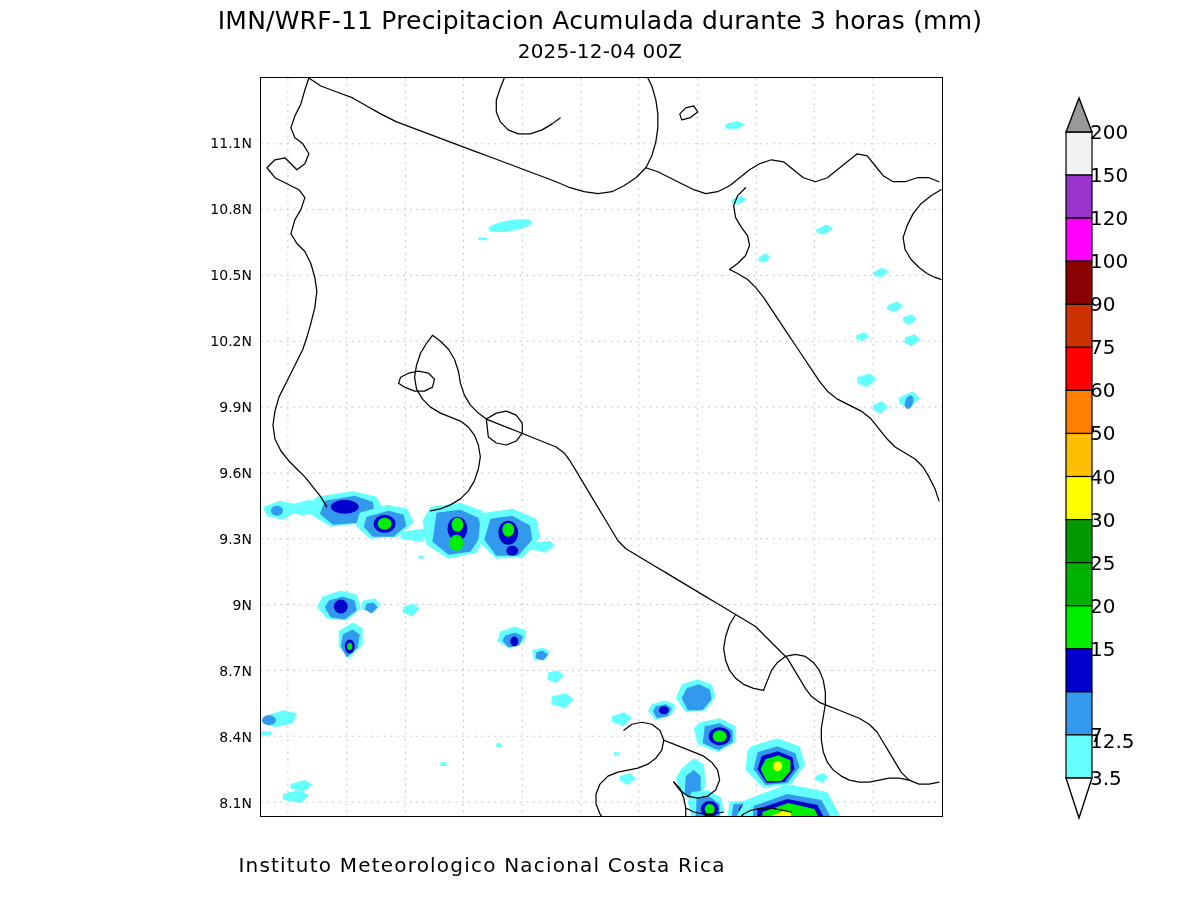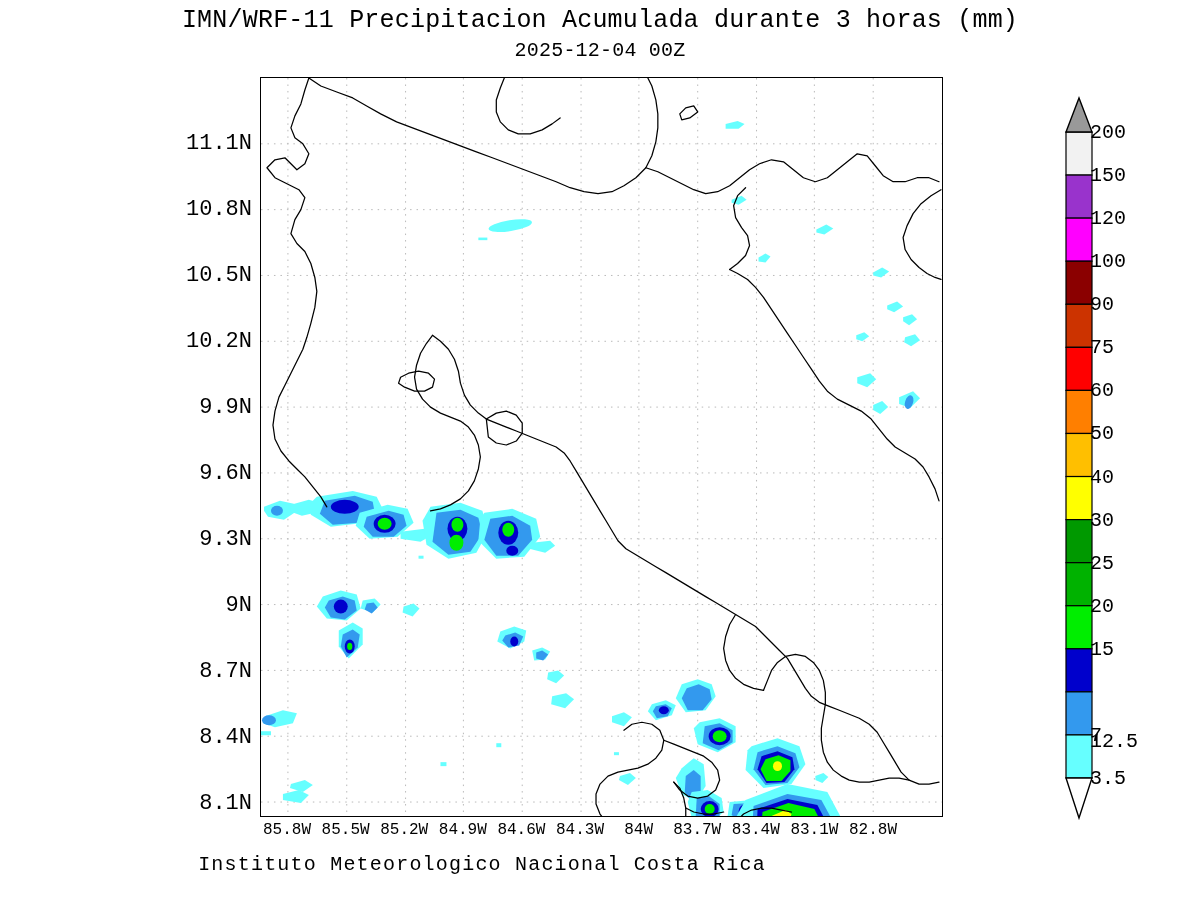--- a/index.html
+++ b/index.html
@@ -1,38 +1,38 @@
 <!DOCTYPE html>
 <html><head>
 <meta charset="utf-8">
 <style>
   html,body{margin:0;padding:0;}
   body{
     width:1200px;height:900px;background:#ffffff;
     font-family:"DejaVu Sans", sans-serif;
     overflow:hidden;position:relative;
   }
-  #root{position:absolute;left:0;top:0;width:1200px;height:900px;font-family:Liberation Mono, monospace;}
+  #root{position:absolute;left:0;top:0;width:1200px;height:900px;}
 
   .title-block{
     position:absolute;left:0;top:6px;width:1200px;text-align:center;
     color:#000;
   }
   .title-line1{font-size:25px;letter-spacing:.2px;line-height:30px;white-space:nowrap;}
   .title-line2{font-size:20px;letter-spacing:.2px;line-height:30px;white-space:nowrap;text-align:center;}
 
   .plot-frame{
     position:absolute;left:260px;top:77px;width:683px;height:740px;
     border:1.6px solid #000;box-sizing:border-box;background:#fff;
     overflow:hidden;
   }
   .plot-svg{position:absolute;left:0;top:0;width:100%;height:100%;}
 
   .ytick-label{
-    position:absolute;right:0;text-align:right;font-size:22px;color:#000;
+    position:absolute;right:0;text-align:right;font-size:14px;color:#000;
     white-space:nowrap;transform:translateY(-50%);
   }
   .ylabels{position:absolute;left:140px;top:77px;width:112px;height:740px;}
 
   .xlabels{position:absolute;left:260px;top:821px;width:683px;height:30px;}
   .xtick-label{
     position:absolute;top:0;font-size:16px;color:#000;white-space:nowrap;
     transform:translateX(-50%);
   }
 
@@ -251,33 +251,20 @@
         <path d="M504 614 L508 604 L512 594 L518 586 L526 580 L536 578 L546 580 L554 586 L560 594 L564 604 L566 616 L566 628 L564 640 L562 652 L562 664 L564 676 L568 686 L574 694 L582 700 L590 704 L600 706 L610 706 L620 704 L630 702 L640 702 L650 704"></path>
         <path d="M364 654 L372 648 L382 646 L392 648 L400 654 L404 664 L402 674 L396 682 L388 688 L378 692 L368 694 L358 696 L348 700 L340 708 L336 718 L336 728 L340 738 L346 746 L352 754 L356 764 L358 774 L358 784 L356 794 L354 804"></path>
         <path d="M404 664 L414 668 L424 672 L434 676 L444 680 L452 686 L458 694 L460 704 L456 714 L448 720 L438 722 L428 720 L420 714 L414 706"></path>
         <path d="M414 706 L420 712 L424 722 L426 732 L426 742 L424 752 L422 762 L422 772 L424 782 L428 792 L434 800 L442 806 L452 810 L462 812"></path>
         <path d="M462 812 L464 802 L466 792 L468 782 L470 772 L472 762 L474 752 L478 744 L484 738 L492 734 L502 732 L512 732 L522 734 L532 736"></path>
         <path d="M426 732 L434 736 L444 738 L454 738 L464 736"></path>
       </g>
     </svg>
   </div>
 
-  <div class="xlabels">
-      <div class="xtick-label" style="left: 27px;">85.8W</div>
-      <div class="xtick-label" style="left: 85.6px;">85.5W</div>
-      <div class="xtick-label" style="left: 144.2px;">85.2W</div>
-      <div class="xtick-label" style="left: 202.8px;">84.9W</div>
-      <div class="xtick-label" style="left: 261.4px;">84.6W</div>
-      <div class="xtick-label" style="left: 320px;">84.3W</div>
-      <div class="xtick-label" style="left: 378.6px;">84W</div>
-      <div class="xtick-label" style="left: 437.2px;">83.7W</div>
-      <div class="xtick-label" style="left: 495.8px;">83.4W</div>
-      <div class="xtick-label" style="left: 554.4px;">83.1W</div>
-      <div class="xtick-label" style="left: 613px;">82.8W</div>
-    </div>
 
   <div class="footer">Instituto Meteorologico Nacional Costa Rica</div>
 
   <div class="colorbar">
     <svg class="cb-svg" width="60" height="726" viewBox="0 0 60 726">
       <g id="cb-bands">
           <rect x="18" y="36.00" width="26" height="43.07" fill="#f2f2f2" stroke="#000" stroke-width="1.2"></rect>
           <rect x="18" y="79.07" width="26" height="43.07" fill="#9933cc" stroke="#000" stroke-width="1.2"></rect>
           <rect x="18" y="122.13" width="26" height="43.07" fill="#ff00ff" stroke="#000" stroke-width="1.2"></rect>
           <rect x="18" y="165.20" width="26" height="43.07" fill="#8b0000" stroke="#000" stroke-width="1.2"></rect>

